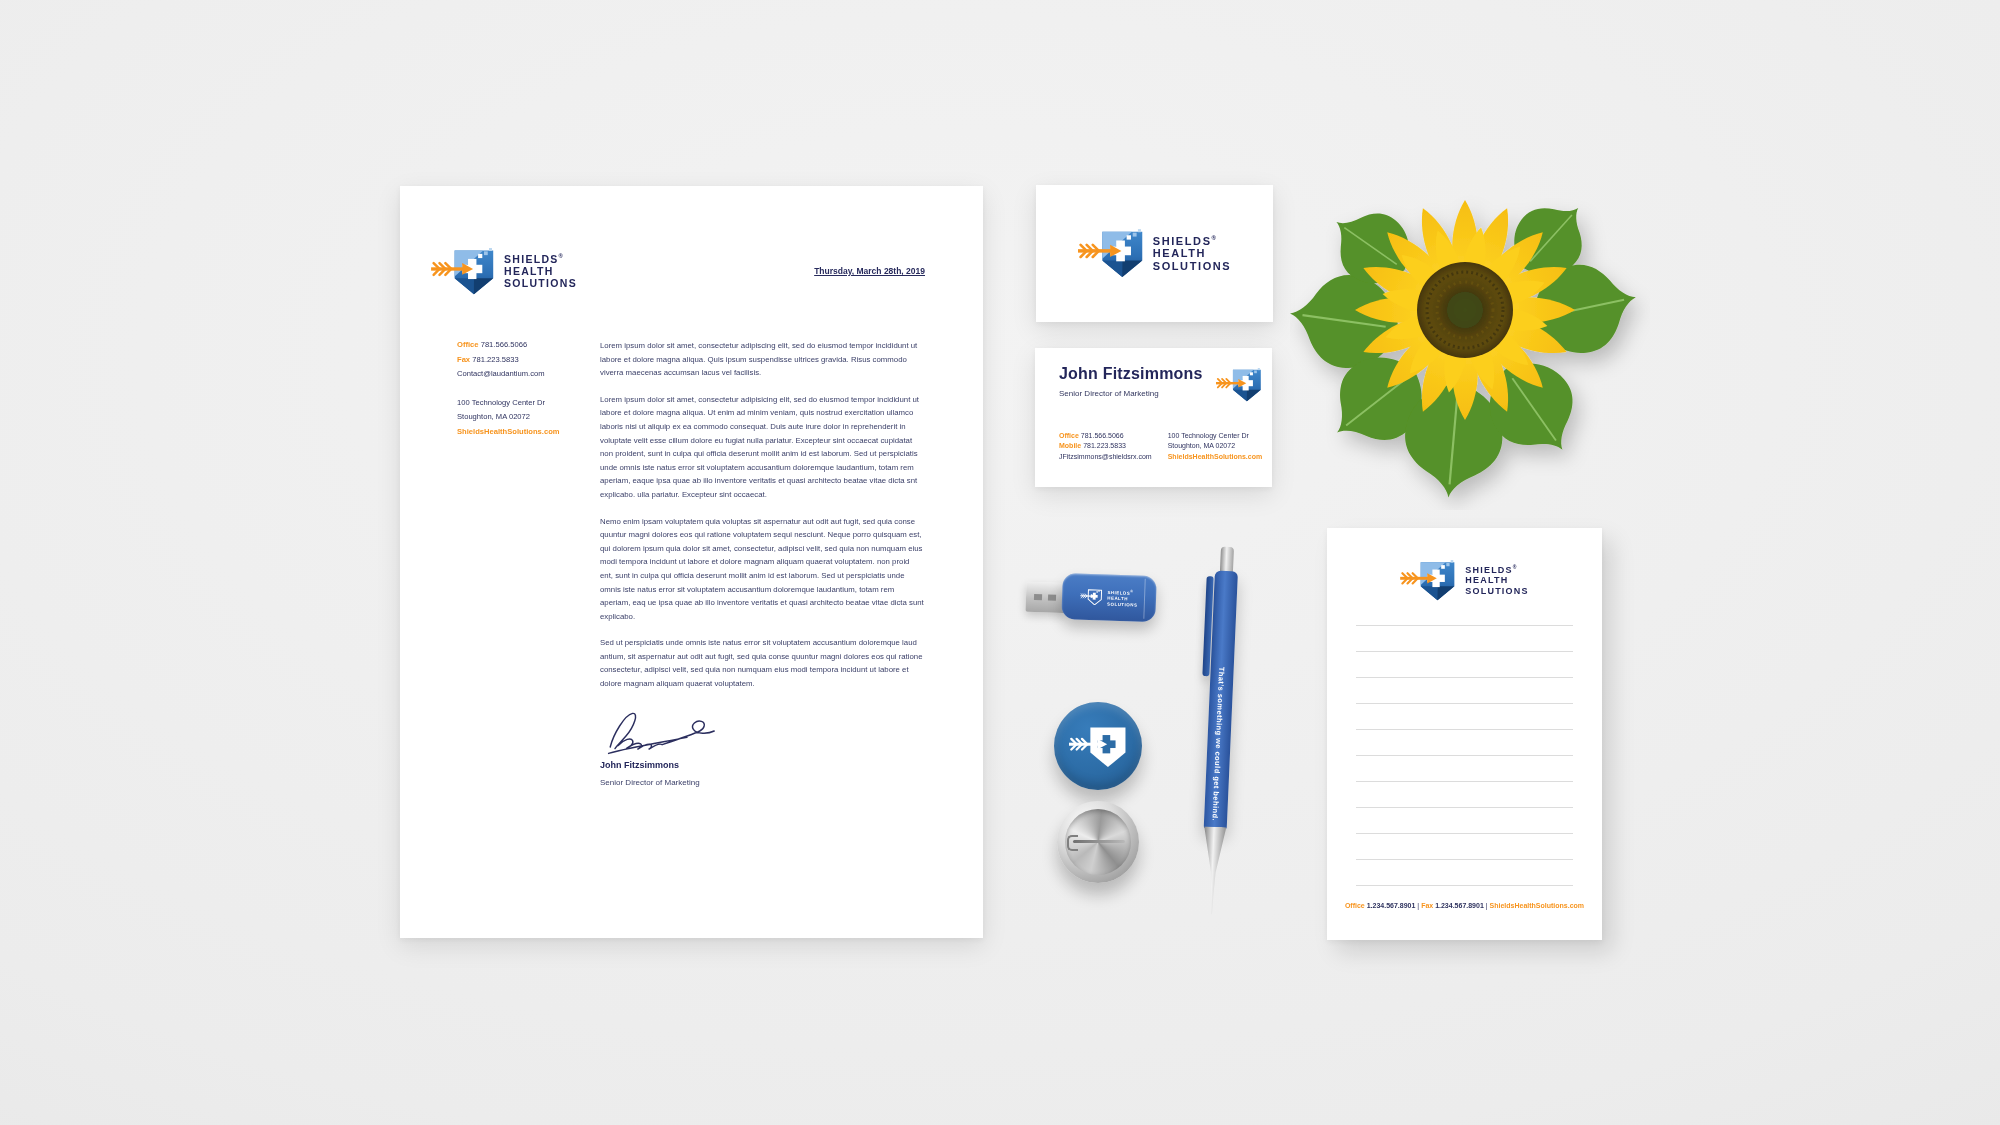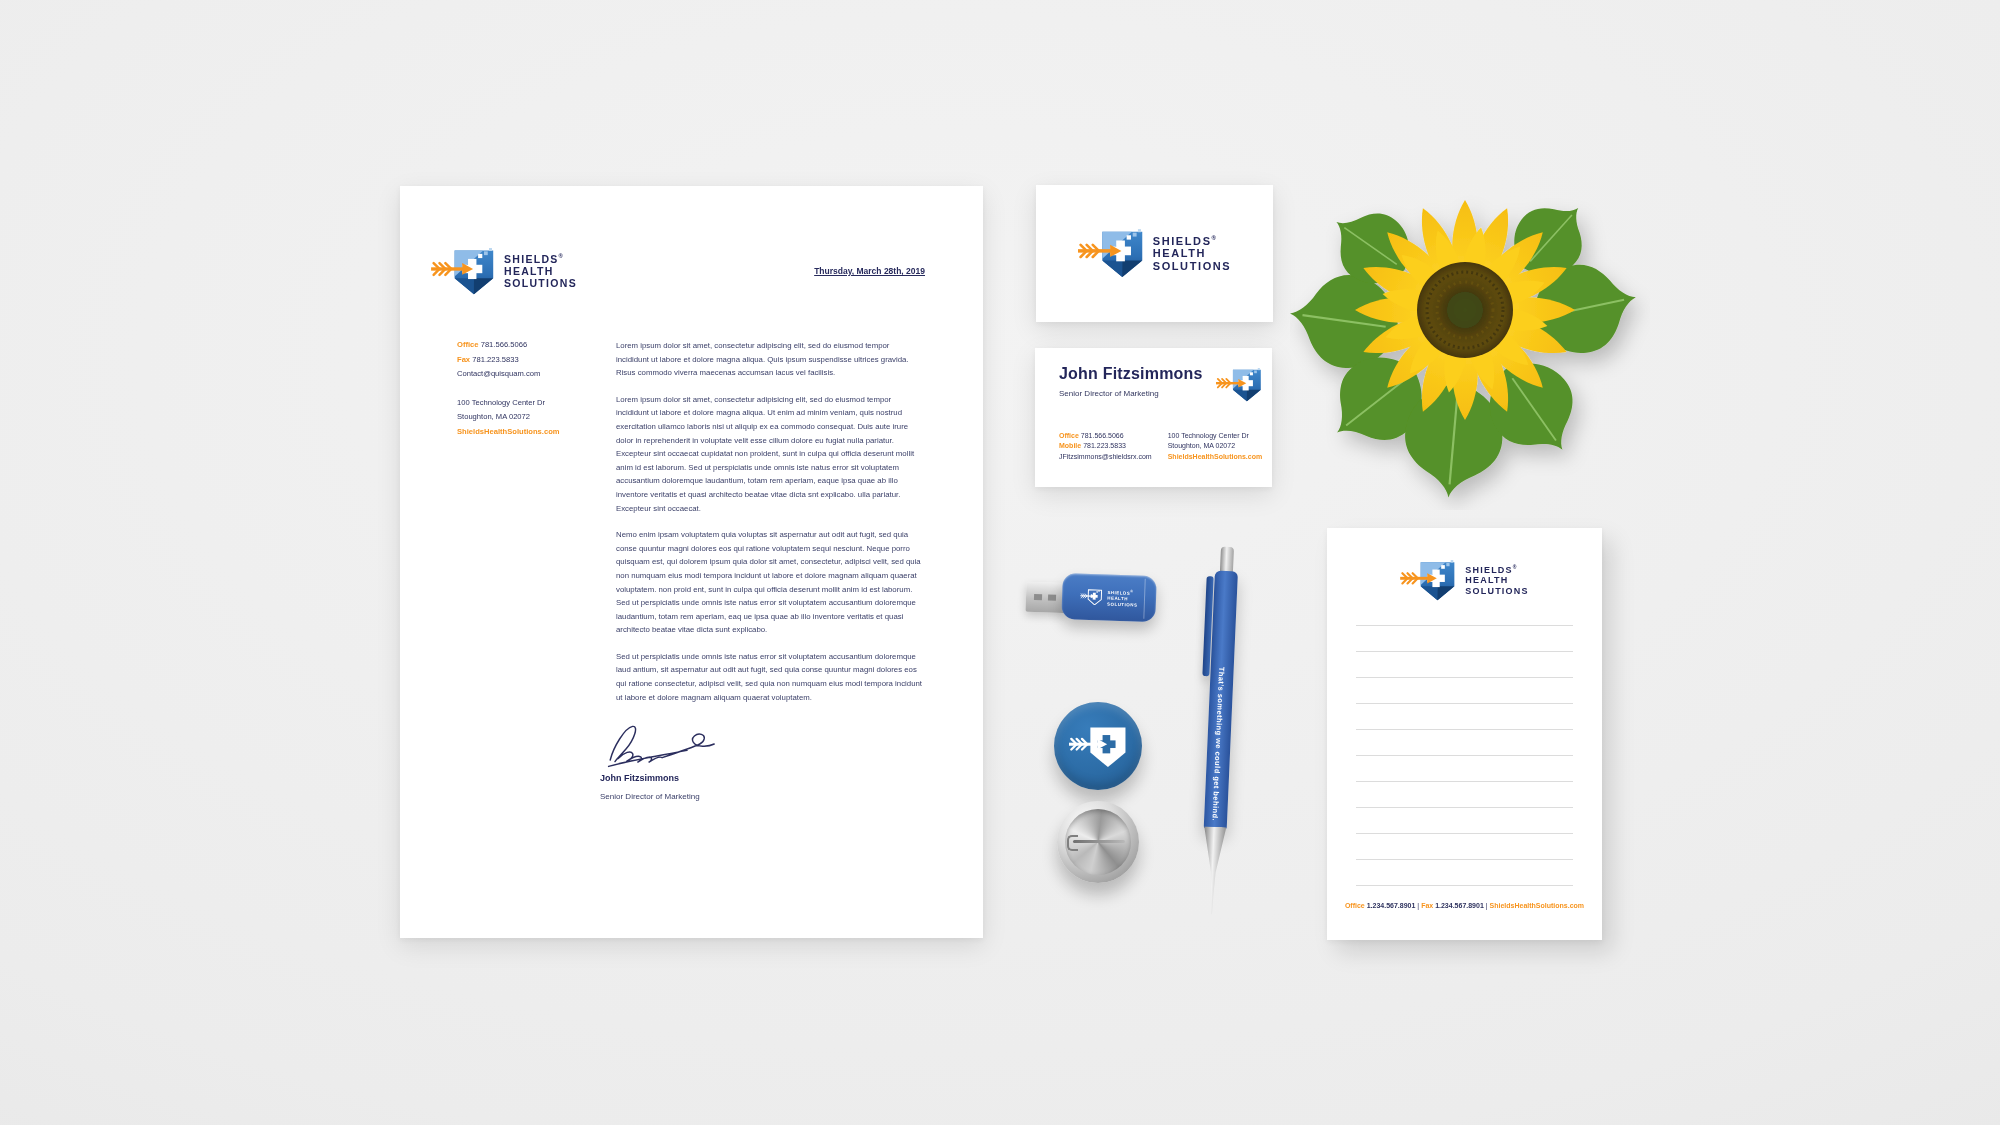--- a/index.html
+++ b/index.html
@@ -18,21 +18,21 @@
   .letterhead{left:400px;top:186px;width:583px;height:752px;color:#2b2e5e;}
   .lh-logo{position:absolute;left:31px;top:62px;}
   .lh-logo .mark{width:64px;height:47px;}
   .lh-logo .wordmark{font-size:10.5px;}
   .lh-date{position:absolute;right:58px;top:80px;font-size:8.5px;font-weight:700;color:#272a5c;text-decoration:underline;}
   .lh-contact{position:absolute;left:57px;top:152px;font-size:7.6px;line-height:14.5px;color:#2f335f;}
   .lh-contact .lbl{color:#f7941e;font-weight:700;}
   .lh-contact .gap{height:14px;}
   .lh-contact .web{color:#f7941e;font-weight:700;}
   .lh-body{position:absolute;left:200px;top:153px;width:324px;font-size:7.8px;line-height:13.6px;color:#3a3f68;}
-  .lh-body p{margin:0 0 13px 16px;}
+  .lh-body p{margin:0 0 13px 0;}
   .signature{margin-top:16px;}
   .sig-svg{display:block;margin-left:-6px;}
   .sig-name{font-size:9px;font-weight:700;color:#23265a;margin-top:4px;}
   .sig-title{font-size:8px;color:#3a3f68;margin-top:4px;}
 
   
   .card-front{left:1036px;top:185px;width:237px;height:137px;display:flex;align-items:center;justify-content:center;}
   .card-front .mark{width:66px;height:49px;}
   .card-front .wordmark{font-size:11px;letter-spacing:1.6px;}
   .card-back{left:1035px;top:348px;width:237px;height:139px;color:#23265a;}
@@ -194,21 +194,21 @@
       <div class="wordmark">
         <div><span>SHIELDS</span><sup>®</sup></div>
         <div>HEALTH</div>
         <div>SOLUTIONS</div>
       </div>
     </div>
     <div class="lh-date">Thursday, March 28th, 2019</div>
     <div class="lh-contact">
       <div><span class="lbl">Office</span> <span>781.566.5066</span></div>
       <div><span class="lbl">Fax</span> <span>781.223.5833</span></div>
-      <div>Contact@quisquam.com</div>
+      <div>Contact@laudantium.com</div>
       <div class="gap"></div>
       <div>100 Technology Center Dr</div>
       <div>Stoughton, MA 02072</div>
       <div class="web">ShieldsHealthSolutions.com</div>
     </div>
     <div class="lh-body">
       <p>Lorem ipsum dolor sit amet, consectetur adipiscing elit, sed do eiusmod tempor incididunt ut labore et dolore magna aliqua. Quis ipsum suspendisse ultrices gravida. Risus commodo viverra maecenas accumsan lacus vel facilisis.</p>
       <p>Lorem ipsum dolor sit amet, consectetur adipisicing elit, sed do eiusmod tempor incididunt ut labore et dolore magna aliqua. Ut enim ad minim veniam, quis nostrud exercitation ullamco laboris nisi ut aliquip ex ea commodo consequat. Duis aute irure dolor in reprehenderit in voluptate velit esse cillum dolore eu fugiat nulla pariatur. Excepteur sint occaecat cupidatat non proident, sunt in culpa qui officia deserunt mollit anim id est laborum. Sed ut perspiciatis unde omnis iste natus error sit voluptatem accusantium doloremque laudantium, totam rem aperiam, eaque ipsa quae ab illo inventore veritatis et quasi architecto beatae vitae dicta snt explicabo. ulla pariatur. Excepteur sint occaecat.</p>
       <p>Nemo enim ipsam voluptatem quia voluptas sit aspernatur aut odit aut fugit, sed quia conse quuntur magni dolores eos qui ratione voluptatem sequi nesciunt. Neque porro quisquam est, qui dolorem ipsum quia dolor sit amet, consectetur, adipisci velit, sed quia non numquam eius modi tempora incidunt ut labore et dolore magnam aliquam quaerat voluptatem. non proid ent, sunt in culpa qui officia deserunt mollit anim id est laborum. Sed ut perspiciatis unde omnis iste natus error sit voluptatem accusantium doloremque laudantium, totam rem aperiam, eaq ue ipsa quae ab illo inventore veritatis et quasi architecto beatae vitae dicta sunt explicabo.</p>
       <p>Sed ut perspiciatis unde omnis iste natus error sit voluptatem accusantium doloremque laud antium, sit aspernatur aut odit aut fugit, sed quia conse quuntur magni dolores eos qui ratione consectetur, adipisci velit, sed quia non numquam eius modi tempora incidunt ut labore et dolore magnam aliquam quaerat voluptatem.</p>

